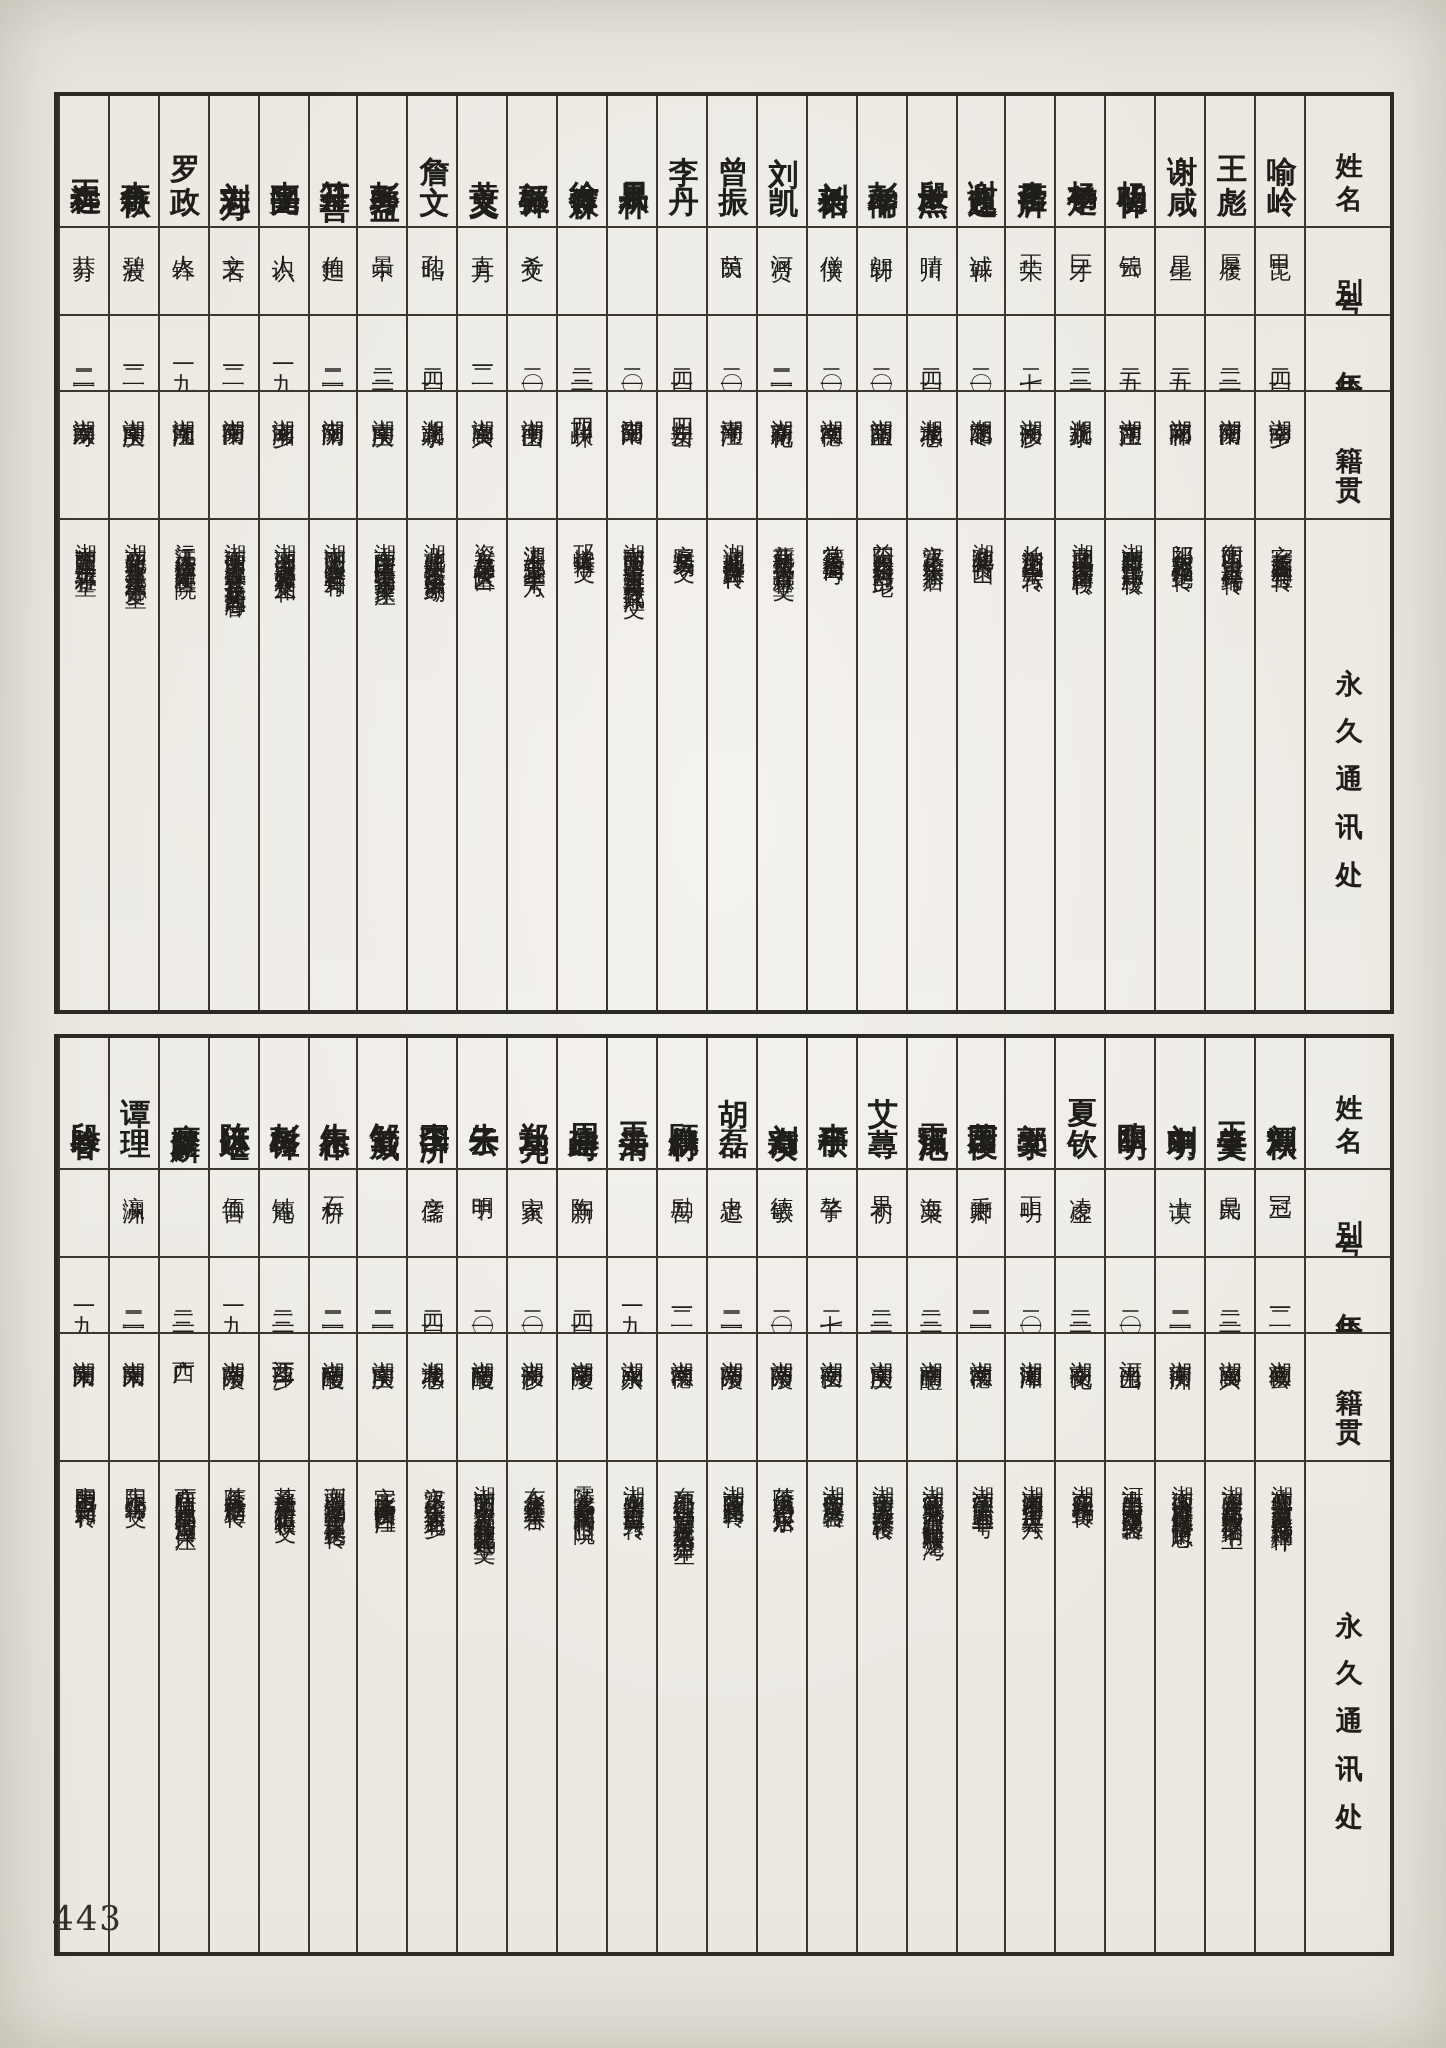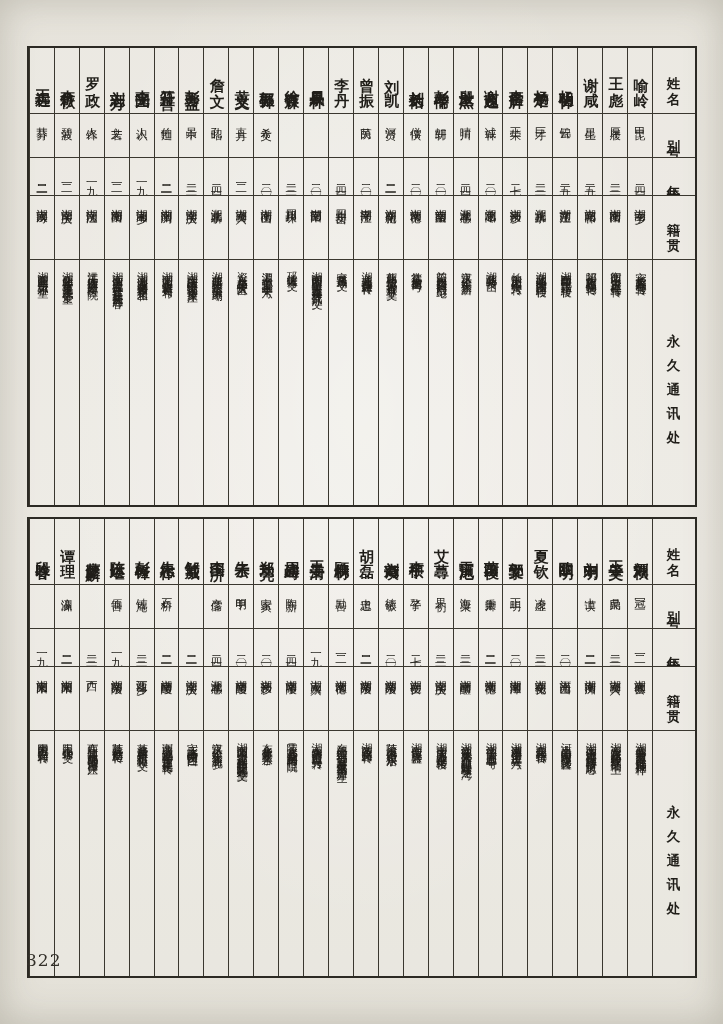--- a/index.html
+++ b/index.html
@@ -1016,14 +1016,14 @@
         </div>
     <div class="cell c-origin">
           <div class="vtext origin">湖南耒阳</div>
         </div>
     <div class="cell c-addr">
           <div class="vtext addr">耒阳肥田义昌和转</div>
         </div>
   </div>
 </div>
 
-  <div class="page-num">322</div>
+  <div class="page-num">443</div>
 </div>
 
 </body></html>

